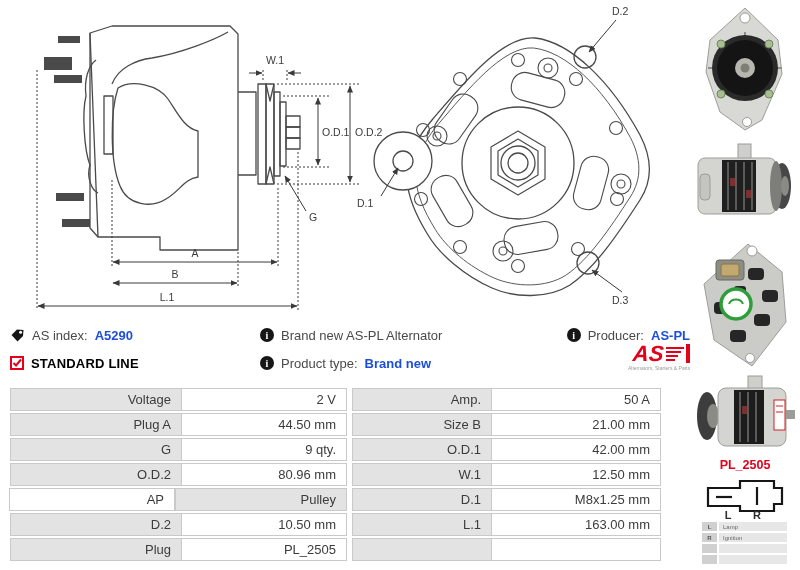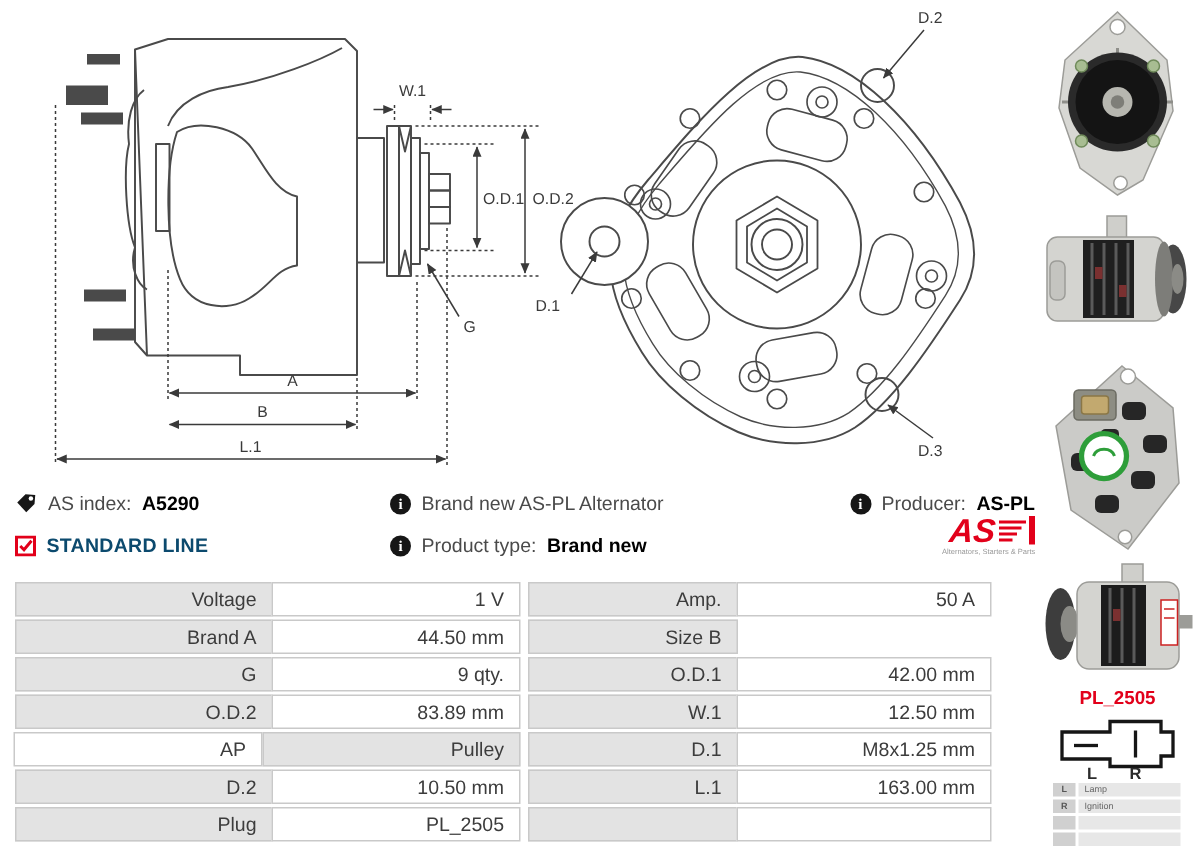--- a/index.html
+++ b/index.html
@@ -6,28 +6,28 @@
   html,body { background:#ffffff; }
   body { font-family:"Liberation Sans", sans-serif; color:#3f3f3f; }
   .page { position:relative; width:800px; height:570px; background:#fff; overflow:hidden; }
 
   
   .tech-wrap { position:absolute; left:0; top:0; width:690px; height:320px; }
   .tech-wrap svg text { font-family:"Liberation Sans", sans-serif; font-size:10.5px; fill:#3a3a3a; }
 
   
   .info-bar { position:absolute; left:10px; top:322px; width:680px; height:62px; }
-  .info-item { position:absolute; display:flex; align-items:flex-end; gap:7px; font-size:13px; color:#4a4a4a; white-space:nowrap; }
+  .info-item { position:absolute; display:flex; align-items:flex-start; gap:7px; font-size:13px; color:#4a4a4a; white-space:nowrap; }
   .ii-1 { left:0;   top:6px; }
   .ii-2 { left:250px; top:6px; }
   .ii-3 { right:0;  top:6px; }
   .ii-4 { left:0;   top:34px; }
   .ii-5 { left:250px; top:34px; }
-  .bold { font-weight:bold; color:#000000; }
-  .red-strong { color:#0c4a6e; font-weight:bold; letter-spacing:0.2px; }
+  .bold { font-weight:bold; color:#1d4ed8; }
+  .red-strong { color:#000000; font-weight:bold; letter-spacing:0.2px; }
   .info-icon { display:inline-flex; align-items:center; justify-content:center;
     width:14px; height:14px; border-radius:50%; background:#161616; color:#fff;
     font-size:10px; font-weight:bold; font-family:"Liberation Serif", serif; }
   .logo { position:absolute; right:0; top:22px; width:62px; text-align:right; }
   .logo-row { display:flex; align-items:flex-end; justify-content:flex-end; gap:2px; }
   .logo-as { color:#e2001a; font-weight:bold; font-style:italic; font-size:22px; line-height:18px; transform:skewX(-6deg); }
   .logo-stripes { display:flex; flex-direction:column; gap:2px; margin-bottom:2px; }
   .logo-stripes i { display:block; height:2px; background:#e2001a; }
   .ls1{width:18px} .ls2{width:15px} .ls3{width:12px} .ls4{width:9px}
   .logo-bar { width:4px; height:19px; background:#e2001a; margin-bottom:0; }
@@ -238,33 +238,33 @@
         <span class="logo-bar"></span>
       </div>
       <div class="logo-tagline">Alternators, Starters &amp; Parts</div>
     </div>
   </div>
 
   <div class="spec-table">
     <div class="pair">
       <div class="srow">
         <div class="cell lab w-l1">Voltage</div>
-        <div class="cell val w-v1">1 V</div>
-      </div>
-      <div class="srow">
-        <div class="cell lab w-l1">Brand A</div>
+        <div class="cell val w-v1">2 V</div>
+      </div>
+      <div class="srow">
+        <div class="cell lab w-l1">Plug A</div>
         <div class="cell val w-v1">44.50 mm</div>
       </div>
       <div class="srow">
         <div class="cell lab w-l1">G</div>
         <div class="cell val w-v1">9 qty.</div>
       </div>
       <div class="srow">
         <div class="cell lab w-l1">O.D.2</div>
-        <div class="cell val w-v1">83.89 mm</div>
+        <div class="cell val w-v1">80.96 mm</div>
       </div>
       <div class="srow">
         <div class="cell val w-v1">AP</div>
         <div class="cell lab w-l1">Pulley</div>
       </div>
       <div class="srow">
         <div class="cell lab w-l1">D.2</div>
         <div class="cell val w-v1">10.50 mm</div>
       </div>
       <div class="srow">
@@ -273,20 +273,21 @@
       </div>
     </div>
 
     <div class="pair">
       <div class="srow">
         <div class="cell lab w-l2">Amp.</div>
         <div class="cell val w-v2">50 A</div>
       </div>
       <div class="srow">
         <div class="cell lab w-l2">Size B</div>
+        <div class="cell val w-v2">21.00 mm</div>
       </div>
       <div class="srow">
         <div class="cell lab w-l2">O.D.1</div>
         <div class="cell val w-v2">42.00 mm</div>
       </div>
       <div class="srow">
         <div class="cell lab w-l2">W.1</div>
         <div class="cell val w-v2">12.50 mm</div>
       </div>
       <div class="srow">

